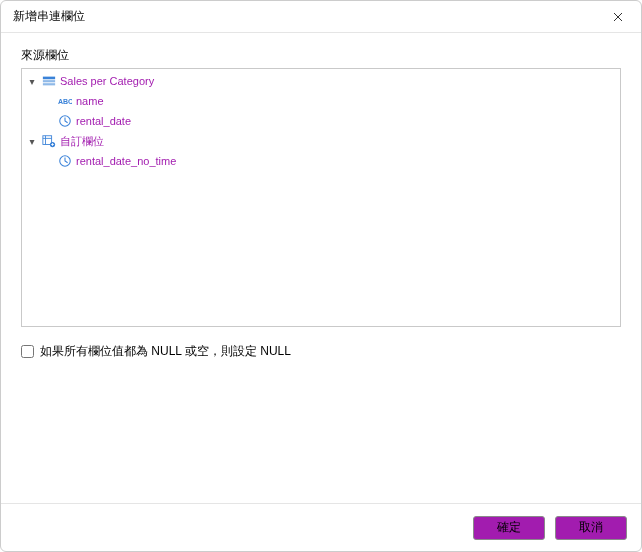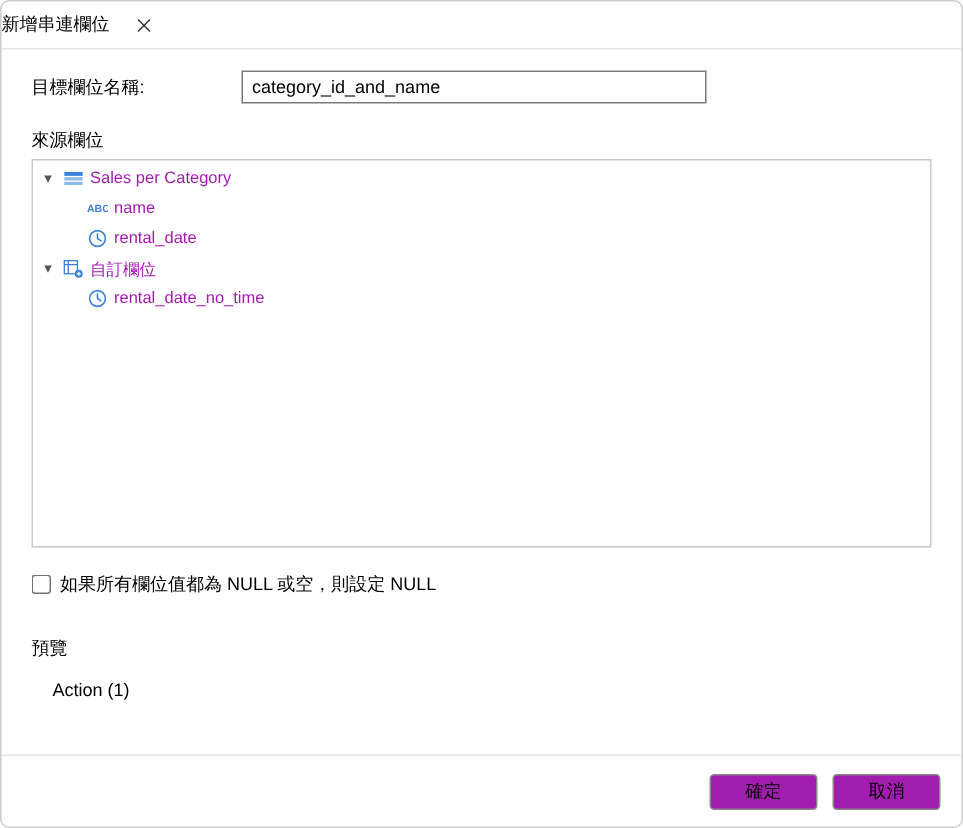--- a/index.html
+++ b/index.html
@@ -12,22 +12,22 @@
     overflow: hidden;
     border: 1px solid #ccc;
     border-radius: 6px;
     display: flex;
     flex-direction: column;
   }
   .titlebar {
     height: 32px;
     display: flex;
     align-items: center;
-    justify-content: flex-start;
-    padding: 0 0 0 0;
+    justify-content: space-between;
+    padding: 0 0 0 12px;
     border-bottom: 1px solid #e5e5e5;
   }
   .titlebar .title { font-size: 12px; }
   .titlebar .close {
     width: 46px; height: 31px;
     display: flex; align-items: center; justify-content: center;
     font-size: 14px; color: #333;
   }
 
   .content {
@@ -157,24 +157,20 @@
   <span class="title">新增串連欄位</span>
   <div class="close">
     <svg width="10" height="10" viewBox="0 0 10 10">
         <path d="M1 1 L9 9 M9 1 L1 9" stroke="currentColor" stroke-width="1"></path>
       </svg>
   </div>
 </div>
 
 <div class="content">
 
-  <div class="row-target">
-    <label>目標欄位名稱:</label>
-    <input type="text" value="category_id_and_name" style="">
-  </div>
 
   <div class="mid">
 
     <div class="panel">
       <div class="panel-label">來源欄位</div>
       <div class="panel-box">
         <div class="tree">
 
           <div class="tree-node">
             <span class="chev">▾</span>
@@ -235,23 +231,19 @@
     </div>
 
 
   </div>
 
   <div class="null-row">
     <input type="checkbox" id="nullchk" style="">
     <label for="nullchk">如果所有欄位值都為 NULL 或空，則設定 NULL</label>
   </div>
 
-  <div class="preview">
-    <div class="preview-label">預覽</div>
-    <div class="preview-value">Action (1)</div>
-  </div>
 
 </div>
 
 <div class="footer">
   <button>確定</button>
   <button>取消</button>
 </div>
 
 </body></html>

